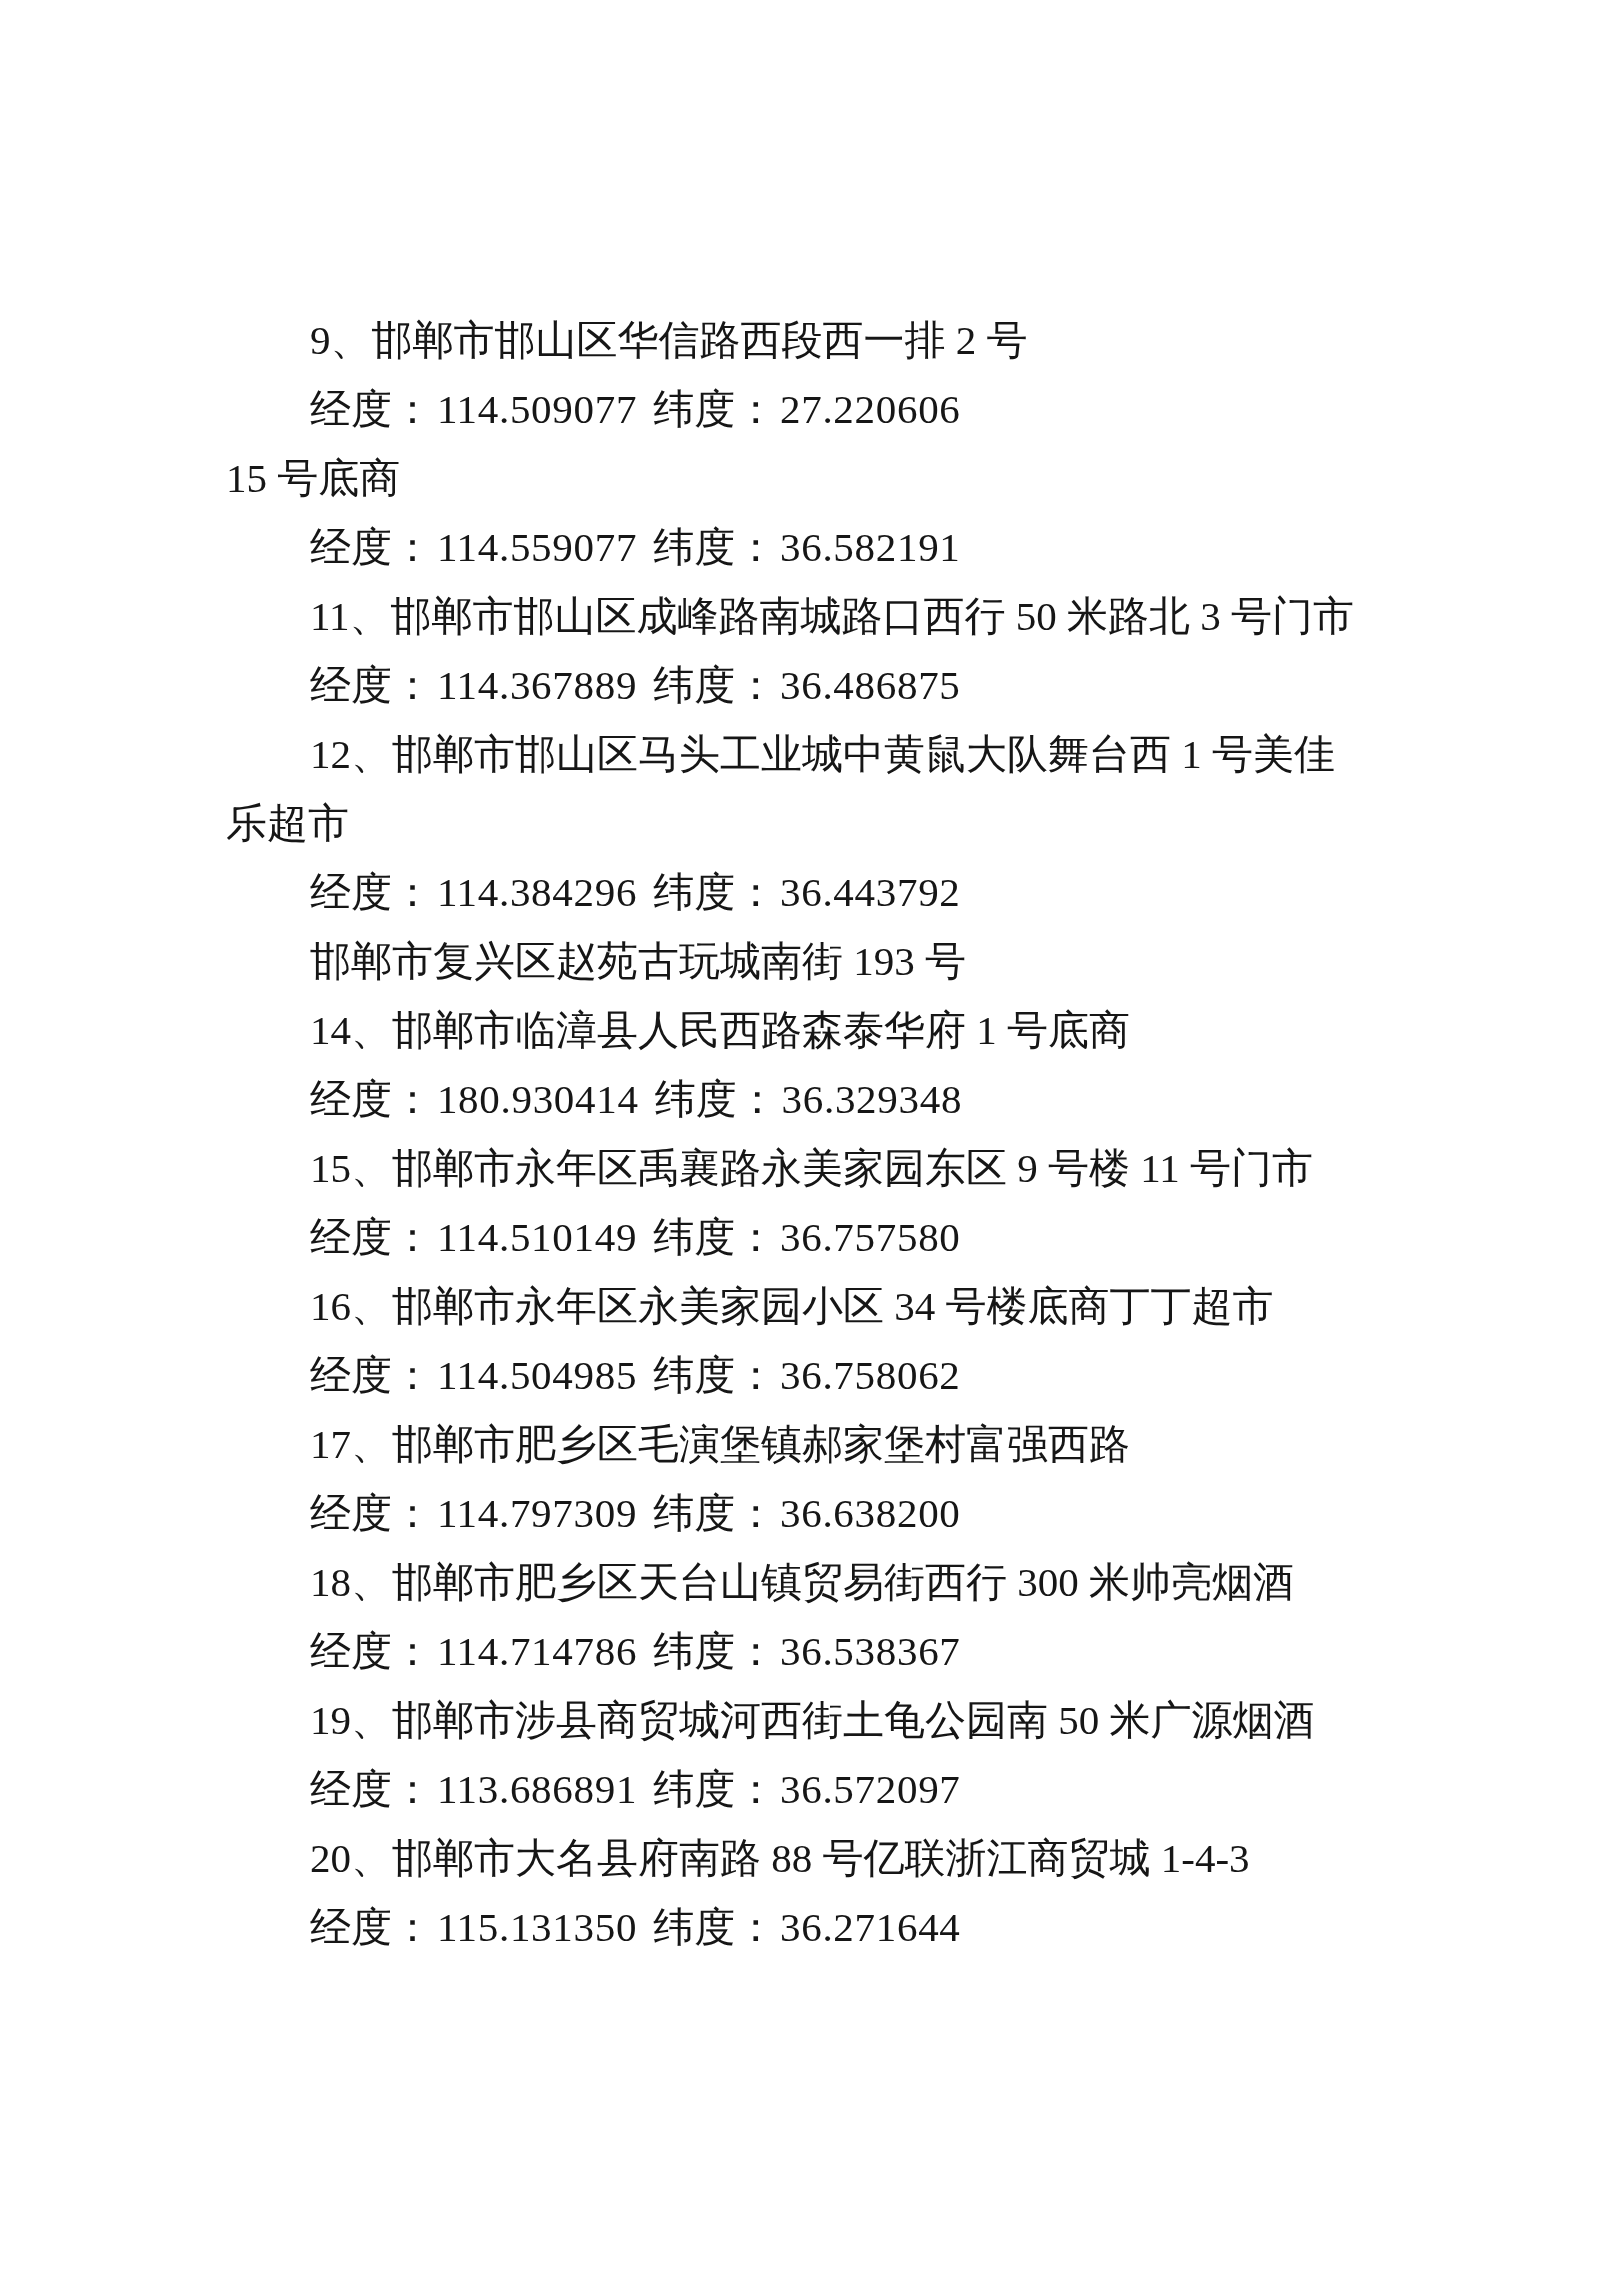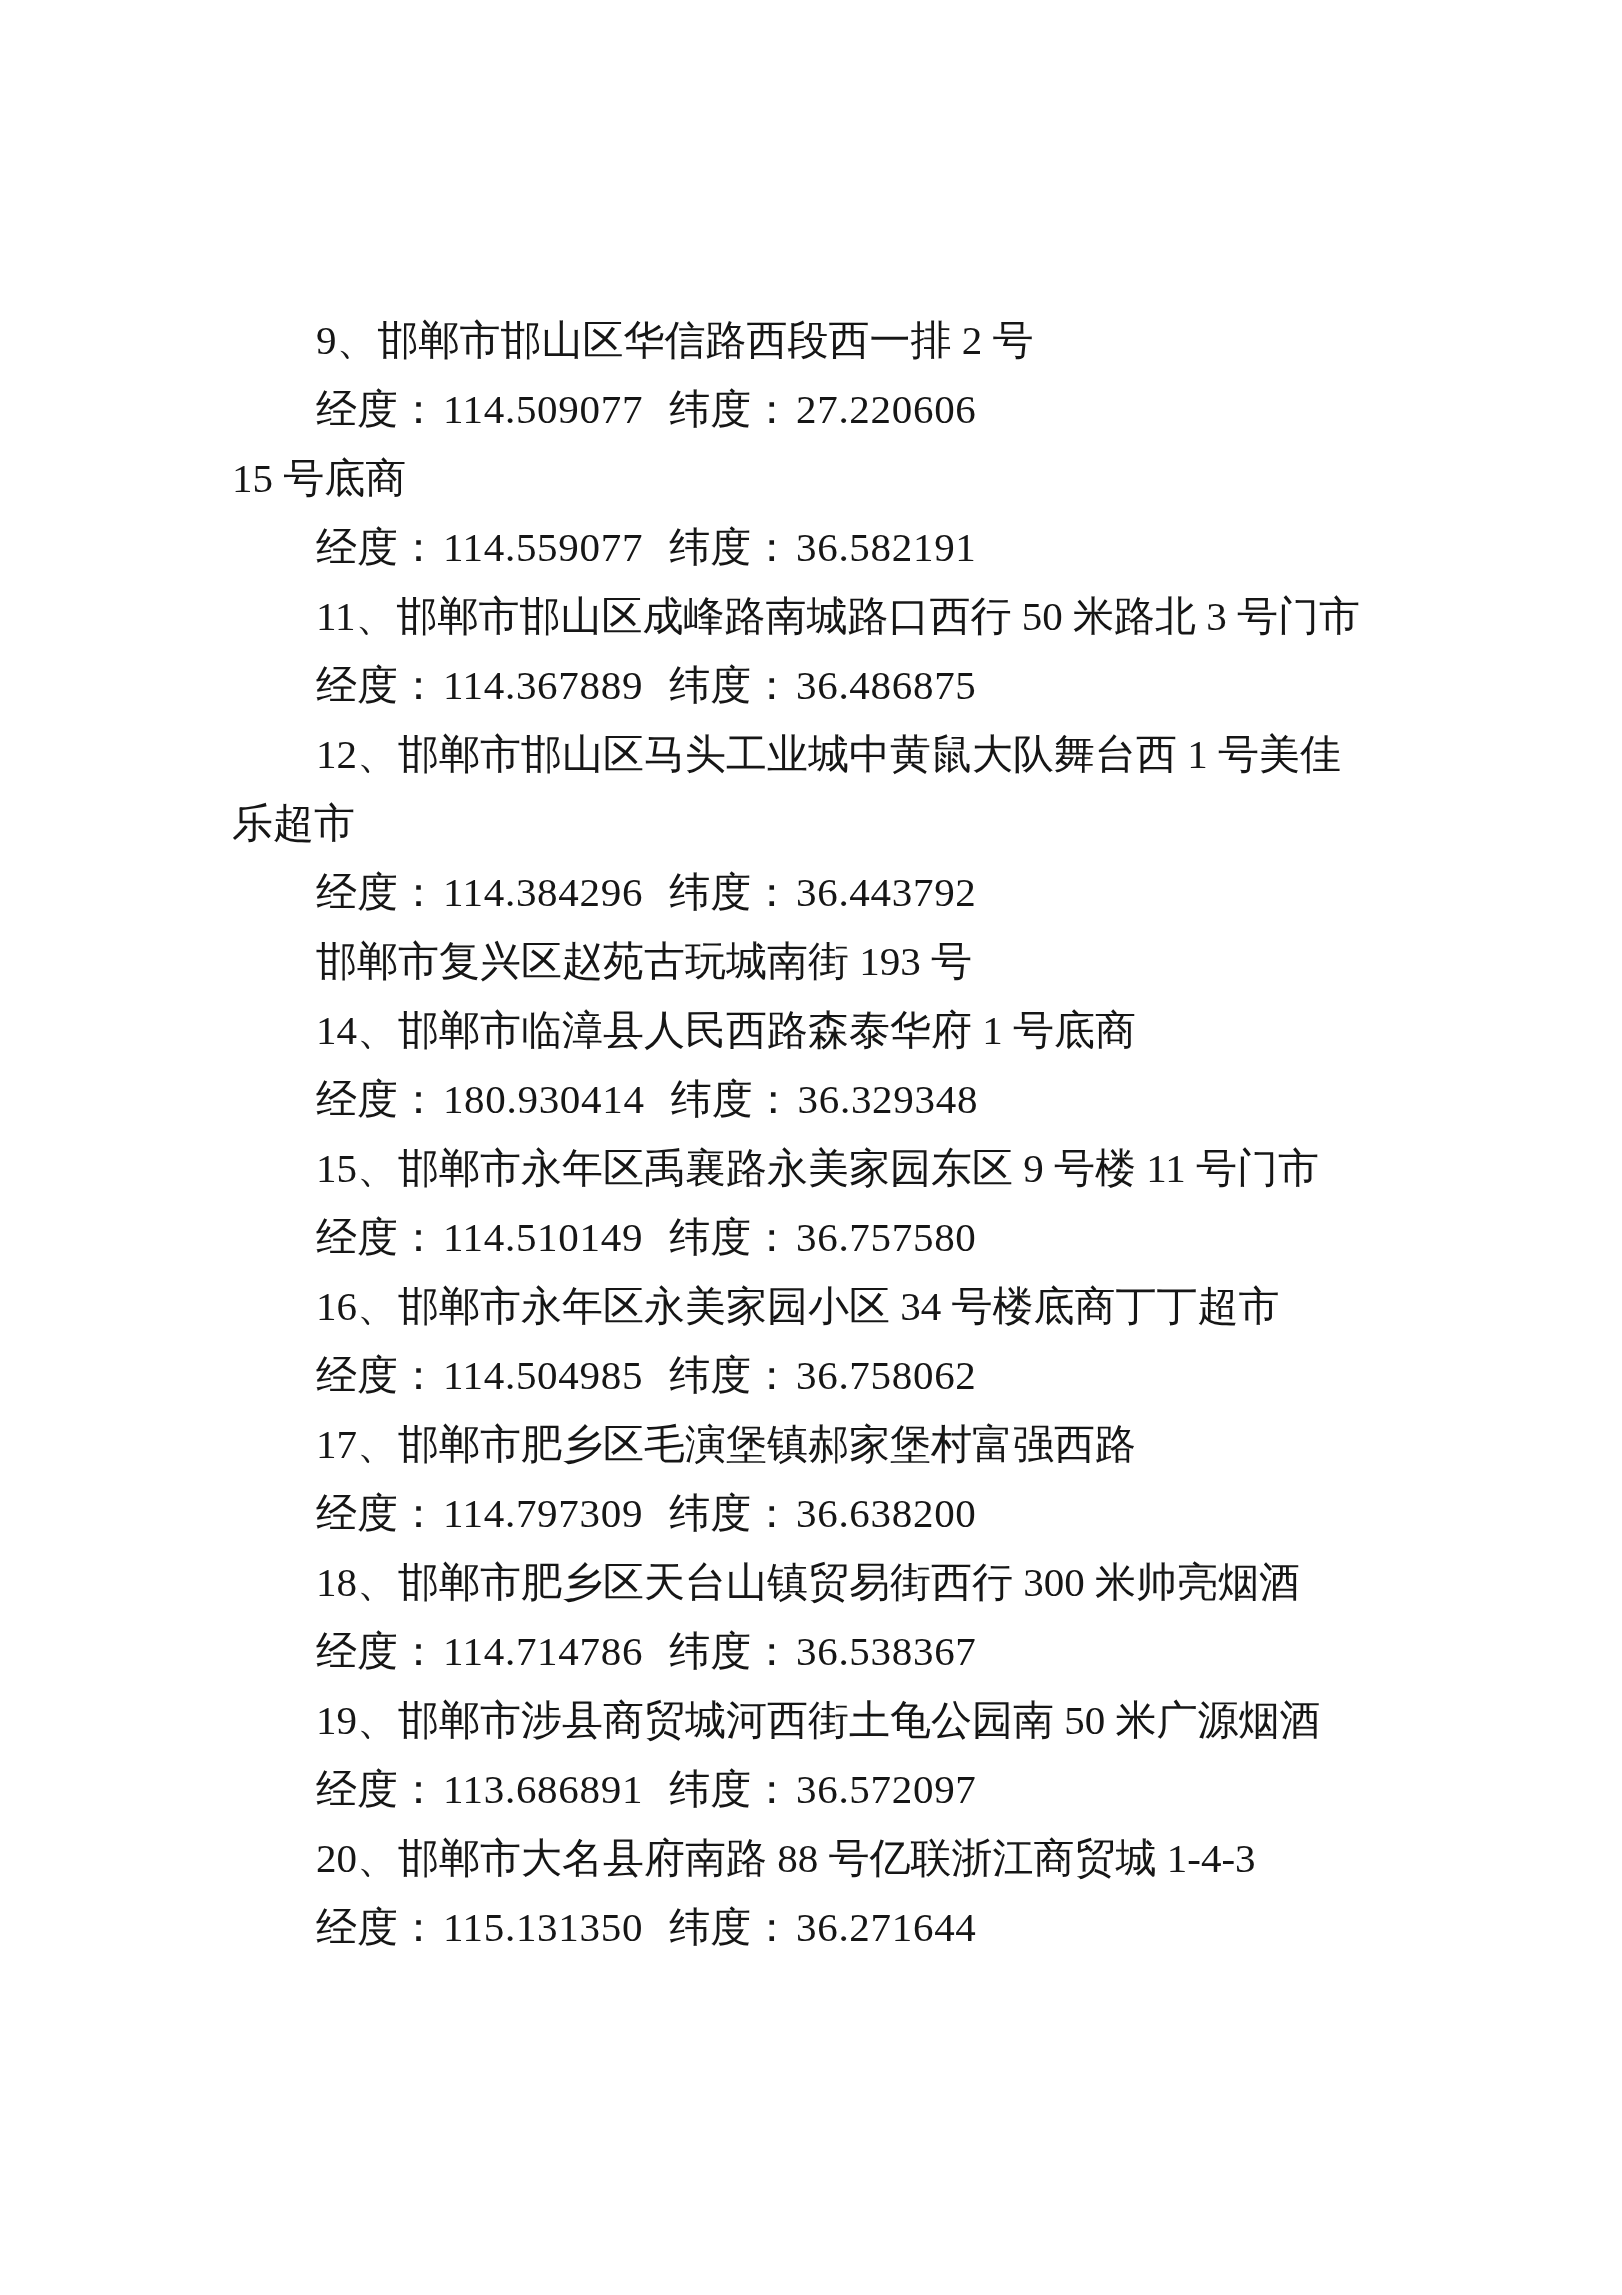--- a/index.html
+++ b/index.html
@@ -12,34 +12,34 @@
     color: #161616;
     overflow: hidden;
   }
   .sheet {
     position: absolute;
     inset: 0;
     background: #ffffff;
   }
   .text-block {
     position: absolute;
-    left: 232px;
+    left: 226px;
     top: 306px;
     width: 1243px;
   }
   .line {
     margin: 0;
     font-size: 41px;
     line-height: 69px;
     white-space: nowrap;
     font-weight: 400;
   }
   .indent { padding-left: 84px; }
   .coord .val { padding-left: 3.9px; letter-spacing: 0.7px; }
-  .coord .lbl.lat { margin-left: 26px; }
+  .coord .lbl.lat { margin-left: 16px; }
 </style>
 </head>
 <body>
 
 <div class="sheet">
   <div class="text-block">
       <p class="line addr indent">9、邯郸市邯山区华信路西段西一排 2 号</p>
       <p class="line coord indent"><span class="lbl">经度：</span><span class="val">114.509077</span><span class="lbl lat">纬度：</span><span class="val">27.220606</span></p>
       <p class="line addr">15 号底商</p>
       <p class="line coord indent"><span class="lbl">经度：</span><span class="val">114.559077</span><span class="lbl lat">纬度：</span><span class="val">36.582191</span></p>

